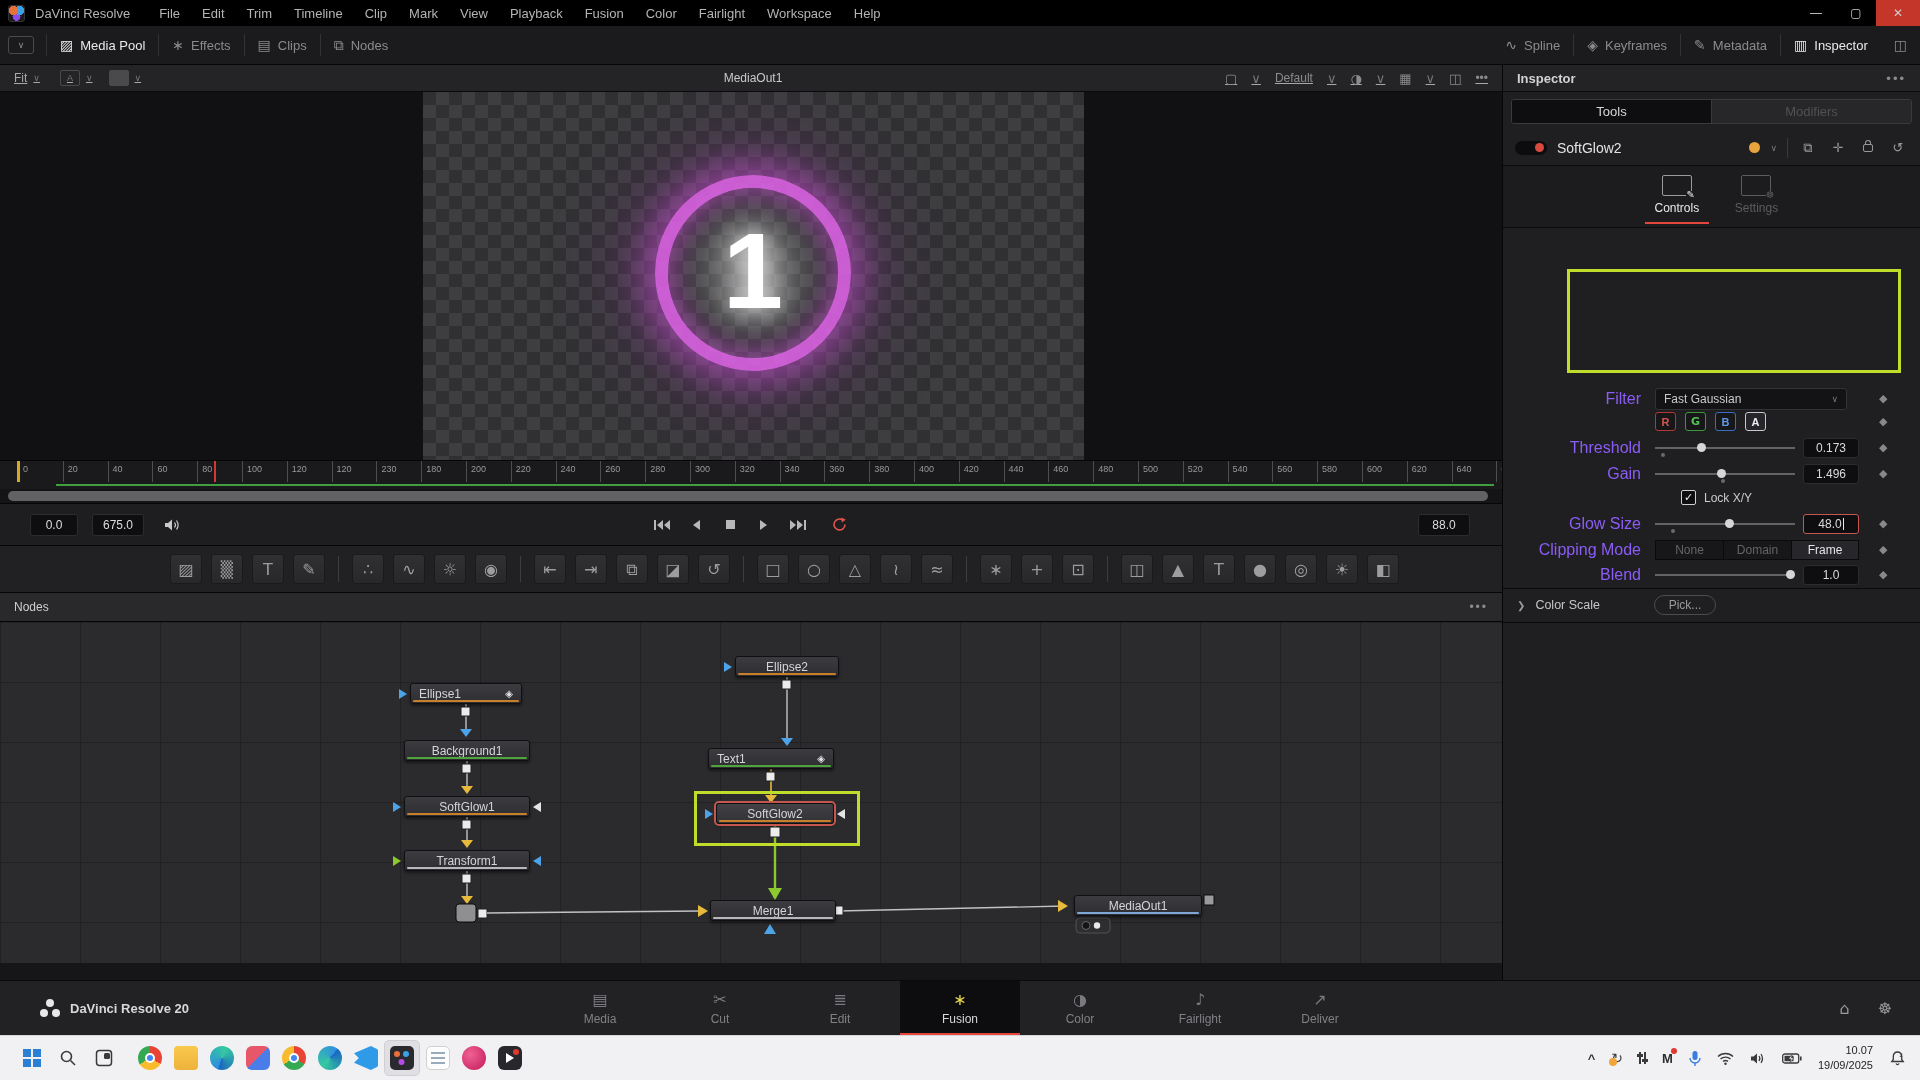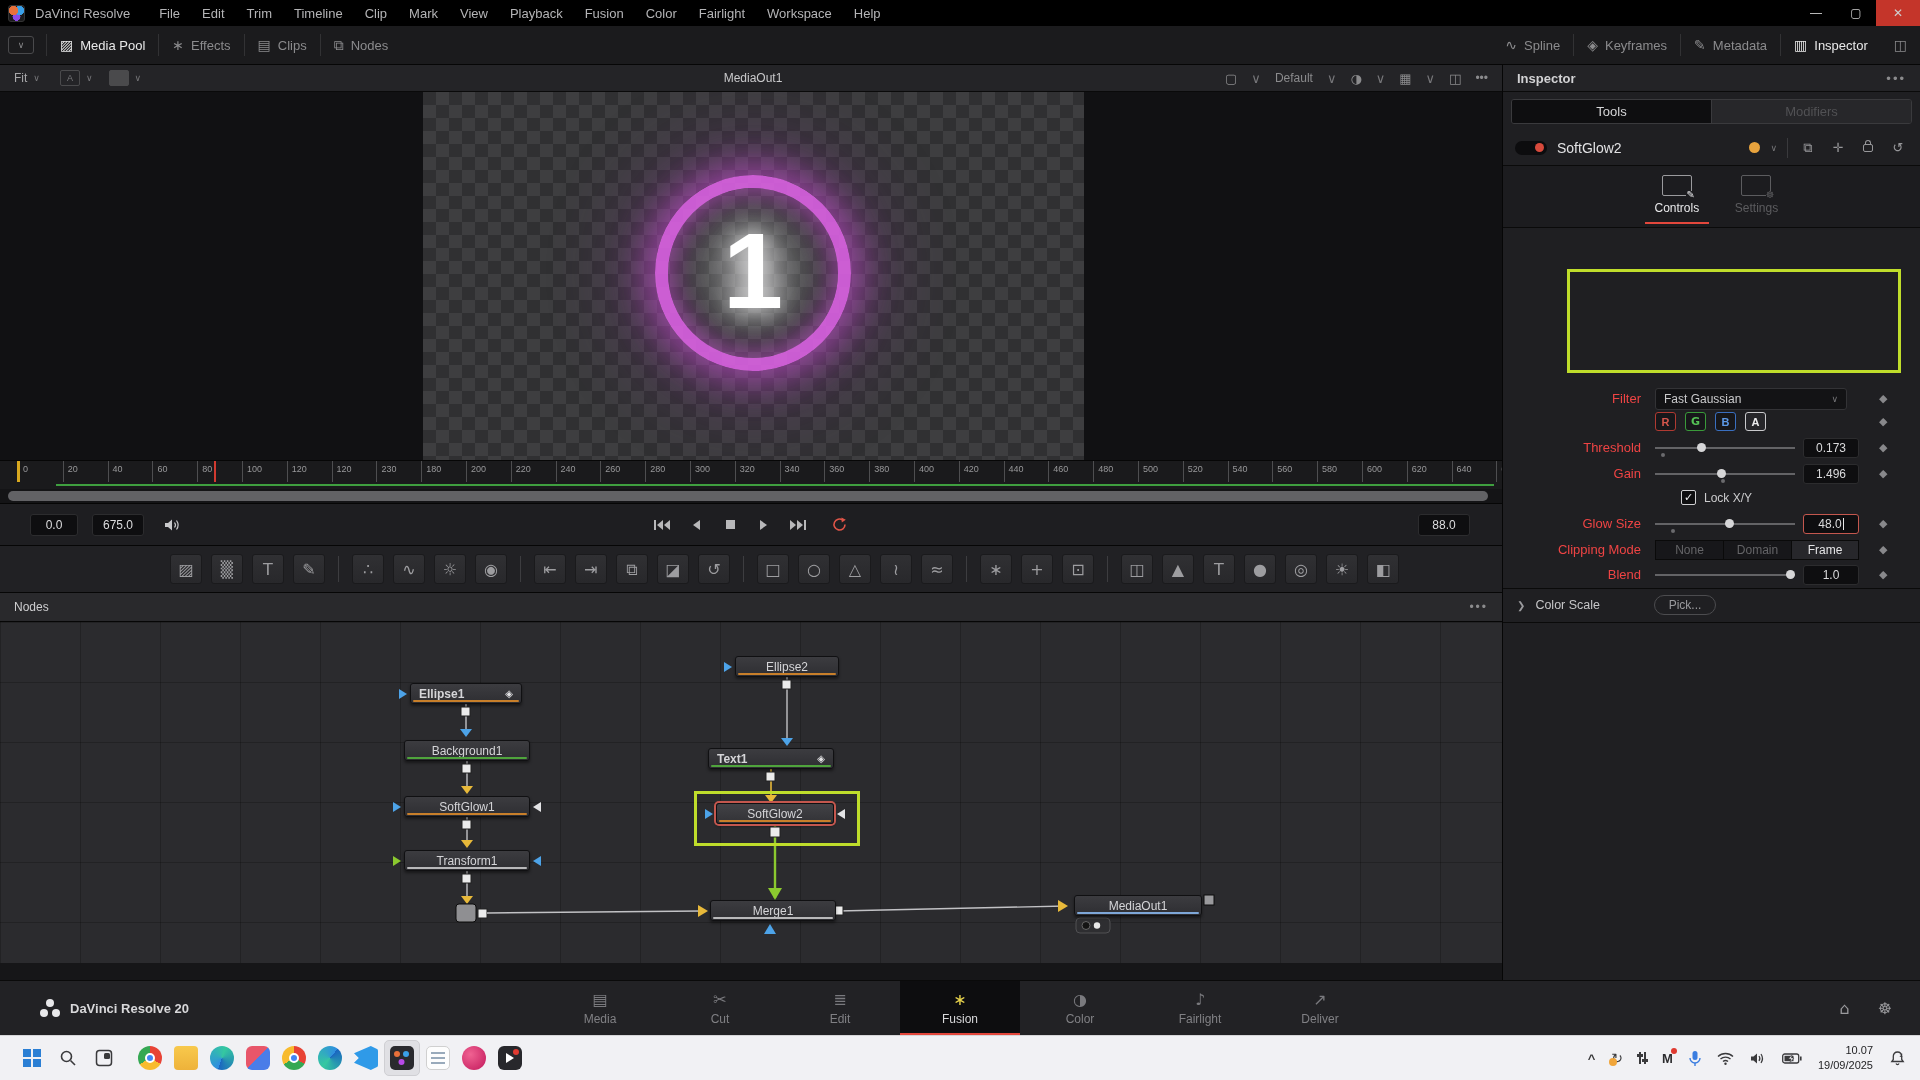--- a/index.html
+++ b/index.html
@@ -43,21 +43,21 @@
   .tb-title .e { color:#77777a; }
   .tb-right { margin-left:auto; display:flex; align-items:center; height:100%; }
 
   
   .main { display:flex; height:915px; }
   .left-col { width:1502px; display:flex; flex-direction:column; background:#161618; }
   .inspector { width:418px; background:#1f1f22; border-left:1px solid #060606; position:relative; }
 
   
   .v-header { height:27px; background:#242427; border-bottom:1px solid #0a0a0a;
-              display:flex; align-items:center; font-size:12px; color:#a8a8aa; position:relative; }
+              display:flex; align-items:center; font-size:12px; color:#a8a8aa; position:relative;text-decoration:underline; }
   .vh-left { display:flex; align-items:center; gap:6px; padding-left:14px; }
   .chev { font-size:9px; color:#77777a; }
   .mini-box { width:20px; height:16px; border:1px solid #4a4a4c; border-radius:2px;
               display:flex; align-items:center; justify-content:center; font-size:9px; color:#77777a; }
   .mini-box.fill { background:#4a4a4c; }
   .vh-title { position:absolute; left:753px; transform:translateX(-50%); color:#c9c9cb; }
   .vh-right { margin-left:auto; display:flex; align-items:center; gap:14px; padding-right:14px; color:#8b8b8d; }
   .vh-right .g { font-size:13px; }
 
   
@@ -121,21 +121,21 @@
            background-size:80px 60px, 80px 60px; overflow:hidden; }
   .wires { position:absolute; left:0; top:0; }
   .w { stroke:#c2c2c5; stroke-width:1.4px; }
   .sq { fill:#ececec; stroke:#222; stroke-width:1px; }
   .node { position:absolute; height:21px; background:linear-gradient(#3c3c40,#2e2e32);
           border:1px solid #101012; border-radius:3px; color:#d5d5d8; font-size:12px;
           display:flex; align-items:center; justify-content:center; padding:0 8px;
           box-shadow:0 2px 3px rgba(0,0,0,.45); }
   .node::after { content:""; position:absolute; left:2px; right:2px; bottom:1px; height:2px;
                  border-radius:1px; background:var(--ul,#888); }
-  .node.lft { justify-content:center;font-weight:bold; }
+  .node.lft { justify-content:center; }
   .nd-diamond { margin-left:auto; font-size:10px; color:#e2e2e4; }
   .node.sel { box-shadow:0 0 0 2px #c4574e, 0 2px 3px rgba(0,0,0,.45); background:linear-gradient(#424246,#323236); }
   .tin { position:absolute; width:0; height:0; border-style:solid; top:50%; transform:translateY(-50%); }
   .tin.l { left:-12px; border-width:5px 0 5px 8px; }
   .tin.r { right:-12px; border-width:5px 8px 5px 0; }
   .tin.blue.l { border-color:transparent transparent transparent #4da3e8; }
   .tin.green.l { border-color:transparent transparent transparent #8bc92f; }
   .tin.white.r { border-color:transparent #e4e4e6 transparent transparent; }
   .tin.blue.r { border-color:transparent #4da3e8 transparent transparent; }
   .annot { position:absolute; border:3px solid #bfdd2b; }
@@ -170,21 +170,21 @@
              gap:26px; padding-top:9px; background:#1c1c1f; }
   .subtab { display:flex; flex-direction:column; align-items:center; gap:5px; font-size:12px; }
   .subtab .ic { width:30px; height:21px; border:1px solid #9a9a9d; border-radius:2px; position:relative; }
   .subtab.on { color:#e8e8ea; } .subtab.off { color:#5c5c5f; }
   .subtab.off .ic { border-color:#5c5c5f; }
   .subtab .ic .mini { position:absolute; right:-4px; bottom:-4px; font-size:10px; background:#1c1c1f; line-height:8px; }
   .subtab.on .ul { width:64px; height:2px; background:#e3473c; margin-top:2px; }
 
   .ctl { position:absolute; left:0; right:0; }
   .row { position:absolute; height:21px; display:flex; align-items:center; width:100%; }
-  .row .lbl { width:148px; text-align:right; padding-right:10px; font-size:13px; color:#ef4444; }
+  .row .lbl { width:148px; text-align:right; padding-right:10px; font-size:16px; color:#8b5cf6; }
   .slider { position:relative; width:140px; height:21px; margin-left:4px; }
   .slider .track { position:absolute; left:0; right:0; top:10px; height:2px; background:#636366; }
   .slider .knob { position:absolute; top:6px; width:9px; height:9px; border-radius:50%; background:#d6d6d8; }
   .slider .defdot { position:absolute; top:16px; width:4px; height:4px; border-radius:50%; background:#6a6a6d; }
   .vbox { width:56px; height:20px; margin-left:8px; background:#0e0e10; border:1px solid #2c2c2e;
           border-radius:3px; color:#dadadc; font-size:12px; display:flex; align-items:center; justify-content:center; }
   .vbox.edit { border-color:#c4574e; }
   .vbox.edit::after { content:""; width:1px; height:12px; background:#e8e8e8; margin-left:1px; }
   .kf { position:absolute; left:376px; color:#88888b; font-size:11px; }
   .drop { width:192px; height:22px; margin-left:4px; background:#131315; border:1px solid #333336;

